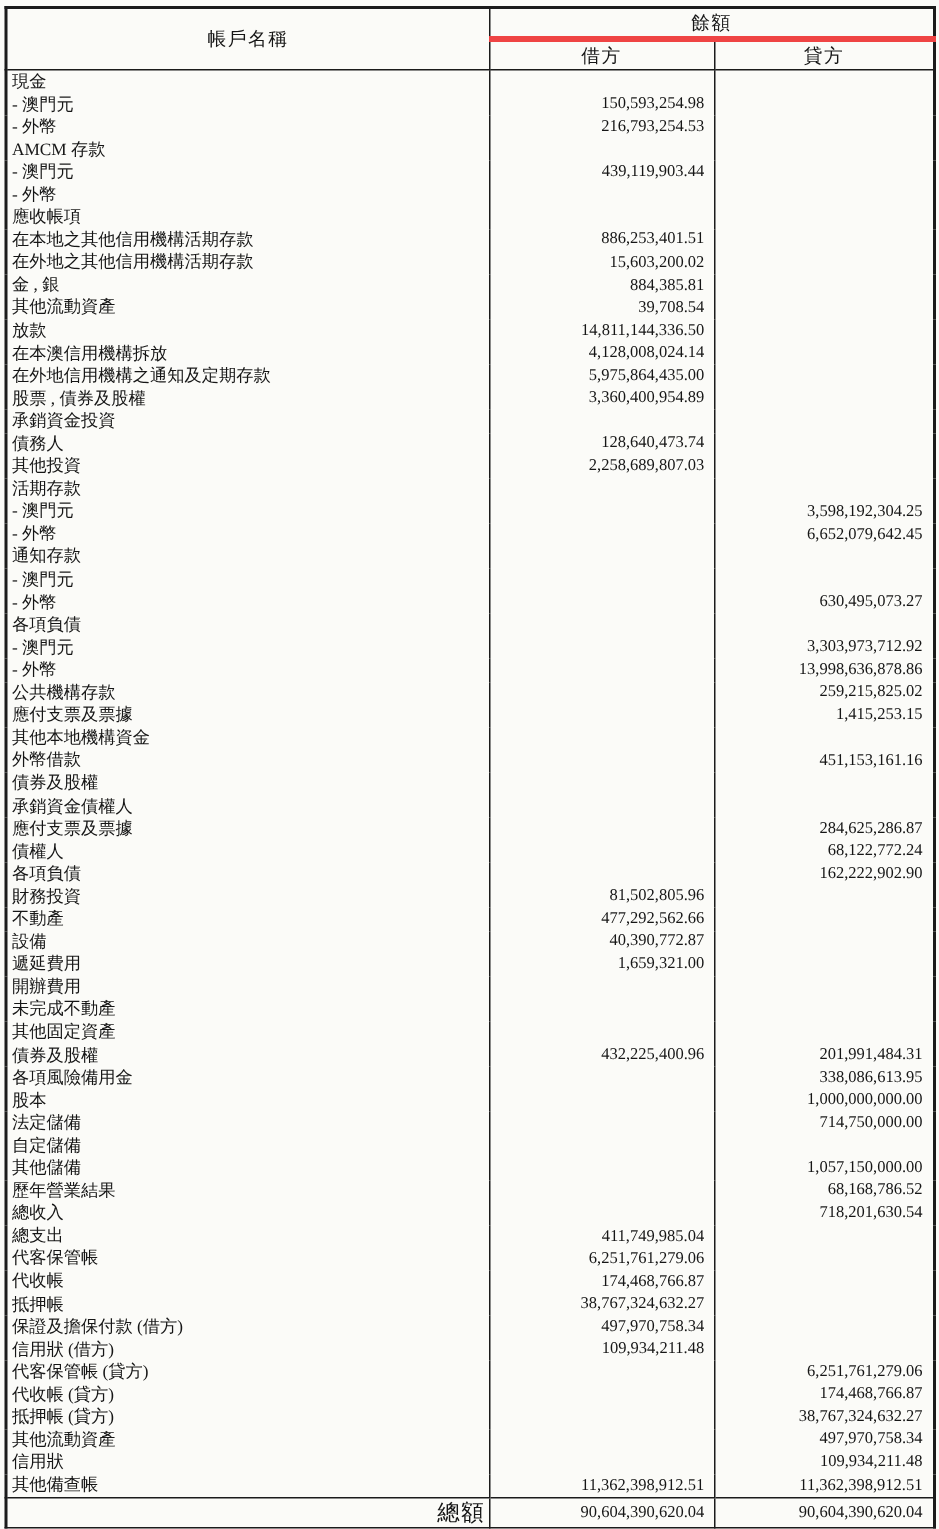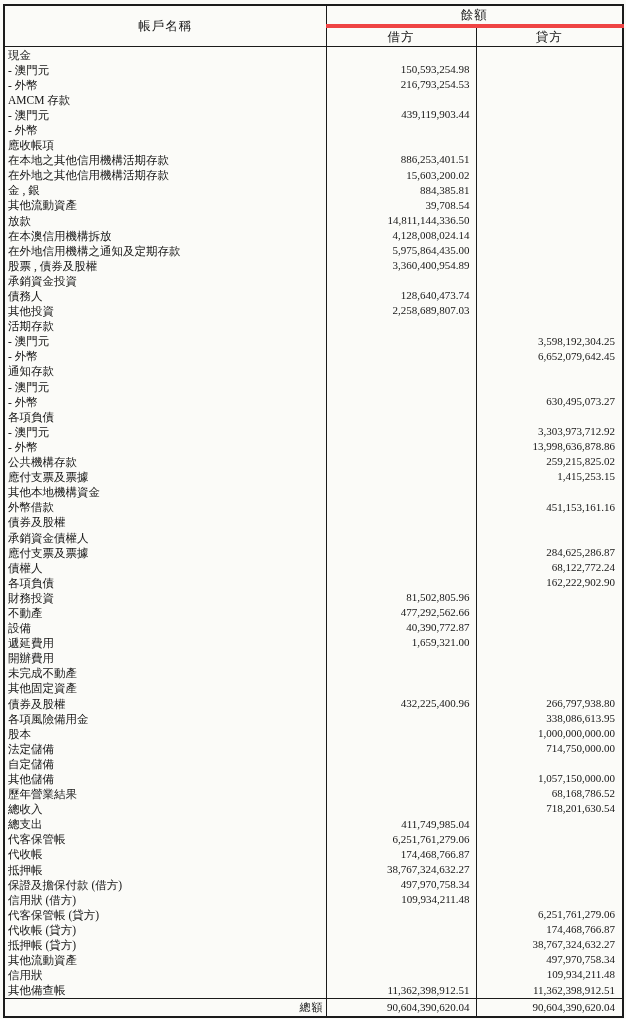--- a/index.html
+++ b/index.html
@@ -76,21 +76,21 @@
   td.credit-cell {
     text-align: right;
     padding-right: 7px;
     font-size: 11px;
   }
 
   tfoot td {
     border-top: 1px solid #1b1b1b;
     height: 17px;
     padding: 0;
-    font-size: 11px;
+    font-size: 15px;
     vertical-align: middle;
     white-space: nowrap;
   }
   tfoot td.total-label-cell {
     text-align: right;
     padding-right: 2px;
     border-right: 1px solid #1b1b1b;
     letter-spacing: 1px;
   }
   tfoot td.total-debit-cell {
@@ -336,21 +336,21 @@
         <td class="credit-cell"></td>
       </tr>
       <tr>
         <td class="name-cell">其他固定資產</td>
         <td class="debit-cell"></td>
         <td class="credit-cell"></td>
       </tr>
       <tr>
         <td class="name-cell">債券及股權</td>
         <td class="debit-cell">432,225,400.96</td>
-        <td class="credit-cell">266,797,938.80</td>
+        <td class="credit-cell">201,991,484.31</td>
       </tr>
       <tr>
         <td class="name-cell">各項風險備用金</td>
         <td class="debit-cell"></td>
         <td class="credit-cell">338,086,613.95</td>
       </tr>
       <tr>
         <td class="name-cell">股本</td>
         <td class="debit-cell"></td>
         <td class="credit-cell">1,000,000,000.00</td>

